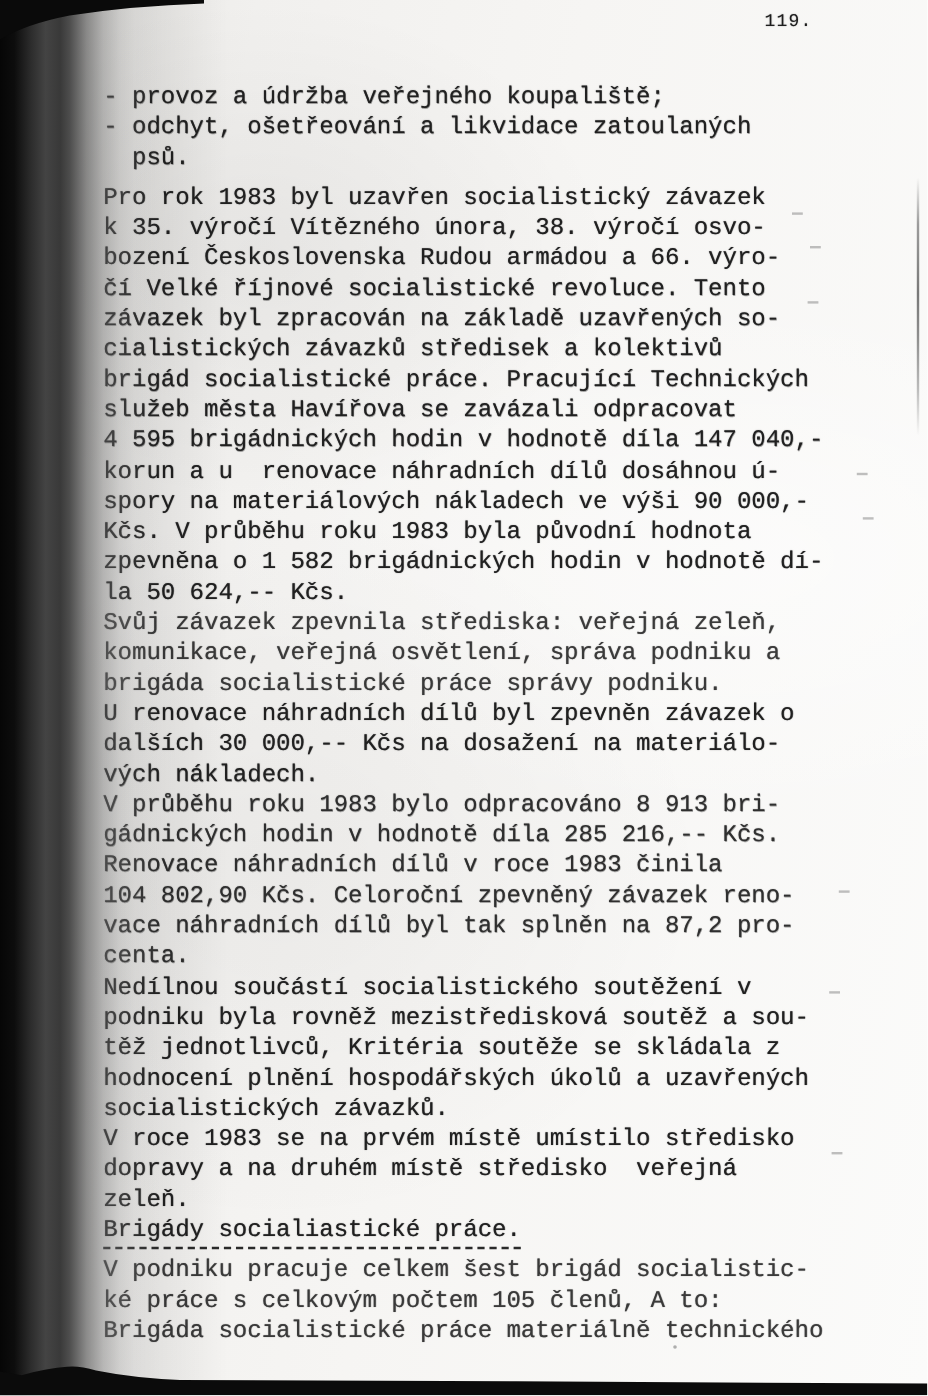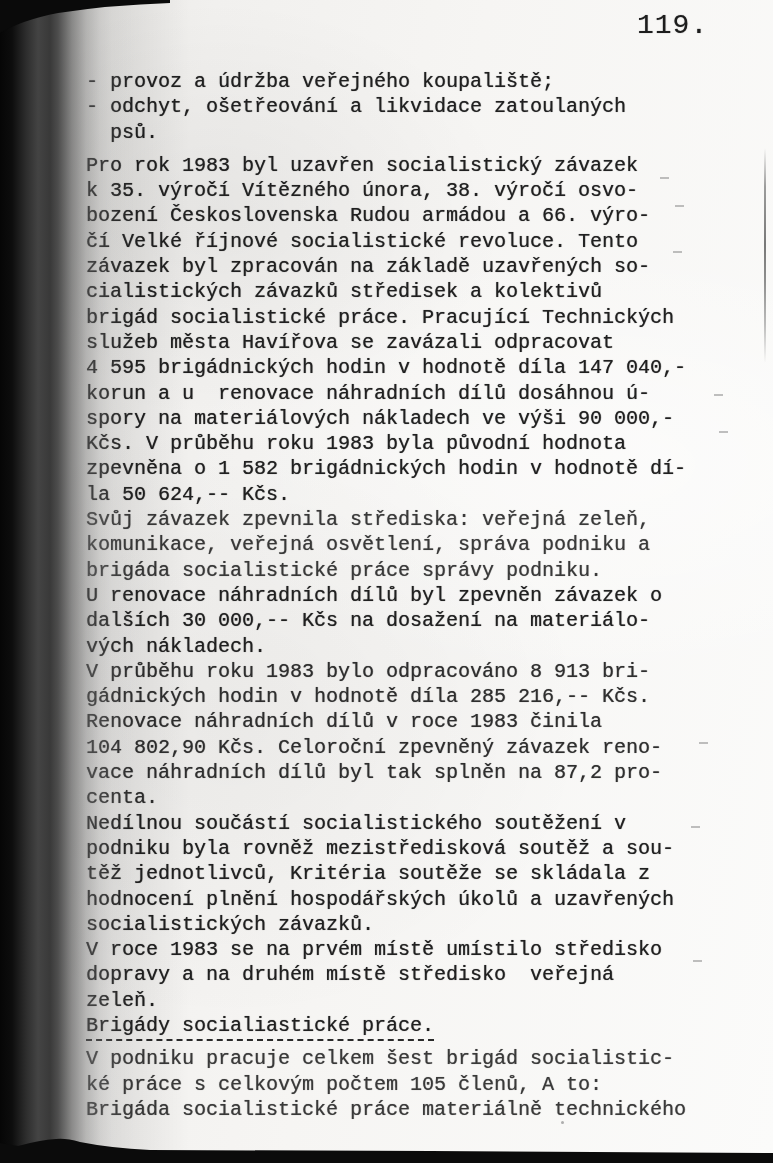--- a/index.html
+++ b/index.html
@@ -19,21 +19,21 @@
   .paper-texture {
     position: absolute; inset: 0;
     background:
       radial-gradient(ellipse 420px 300px at 28% 18%, rgba(0,0,0,0.05), transparent 70%),
       radial-gradient(ellipse 500px 420px at 30% 62%, rgba(0,0,0,0.04), transparent 72%),
       radial-gradient(ellipse 600px 300px at 80% 40%, rgba(255,255,255,0.5), transparent 75%);
     pointer-events: none;
   }
   .pagenum {
     position: absolute; top: 10px; left: 637px;
-    font-size: 28px; letter-spacing: 1px;
+    font-size: 15px; letter-spacing: 1px;
     color: #1d1d1d;
     text-shadow: 0 0 1px rgba(29,29,29,0.55);
   }
   .textblock {
     position: absolute; left: 86px; top: 69px; width: 640px;
     font-size: 20px; line-height: 25.3px;
     color: #202020;
     text-shadow: 0 0 1px rgba(32,32,32,0.5), 0.4px 0.4px 0.5px rgba(32,32,32,0.35);
   }
   .line { white-space: pre; }

